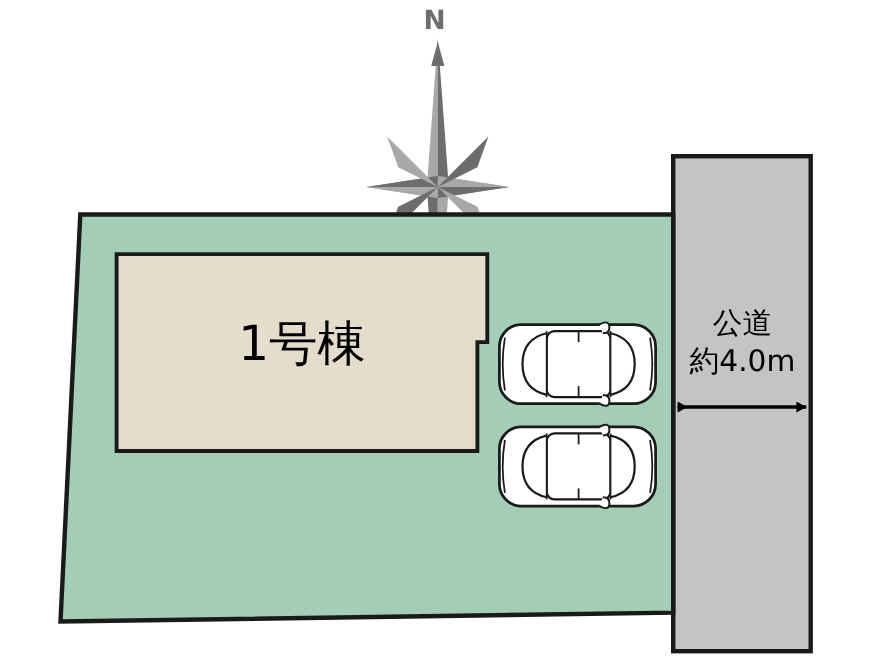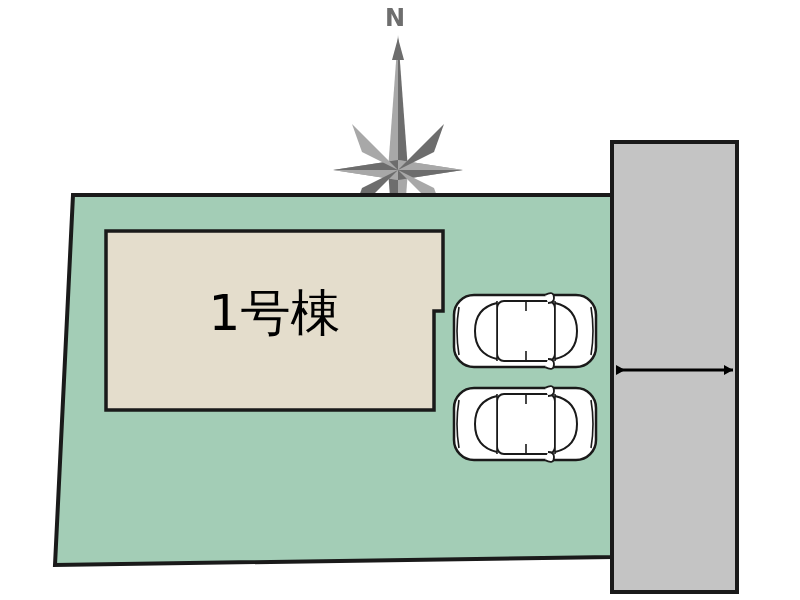--- a/index.html
+++ b/index.html
@@ -27,21 +27,21 @@
   }
   .label-overlay {
     position: absolute;
     pointer-events: none;
   }
   #building-label {
     left: 106px;
     top: 285px;
     width: 337px;
     text-align: center;
-    font-size: 50px;
+    font-size: 44px;
     line-height: 56px;
     color: #000000;
     font-family: "DejaVu Sans", "Liberation Sans", sans-serif;
     letter-spacing: 0px;
     font-weight: 400;
   }
   #road-label {
     left: 612px;
     top: 278px;
     width: 126px;
@@ -172,14 +172,18 @@
       </defs>
       <line x1="616" y1="370" x2="733" y2="370" stroke="#000000" stroke-width="3" marker-start="url(#arrL)" marker-end="url(#arrR)"></line>
     </g>
 
   </svg>
 
   <div class="label-overlay" id="compass-label">N</div>
 
   <div class="label-overlay" id="building-label">1号棟</div>
 
+  <div class="label-overlay" id="road-label">
+    <span class="road-line-1">公道</span>
+    <span class="road-line-2">約4.0m</span>
+  </div>
 
 </div>
 
 </body></html>

